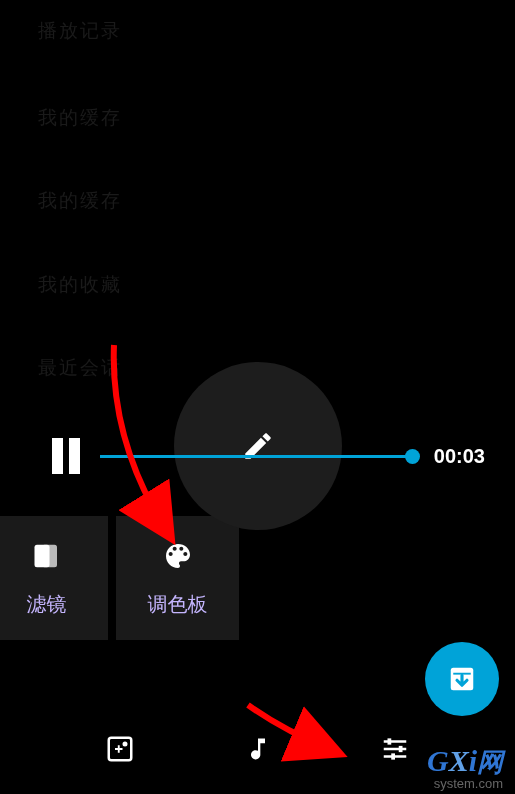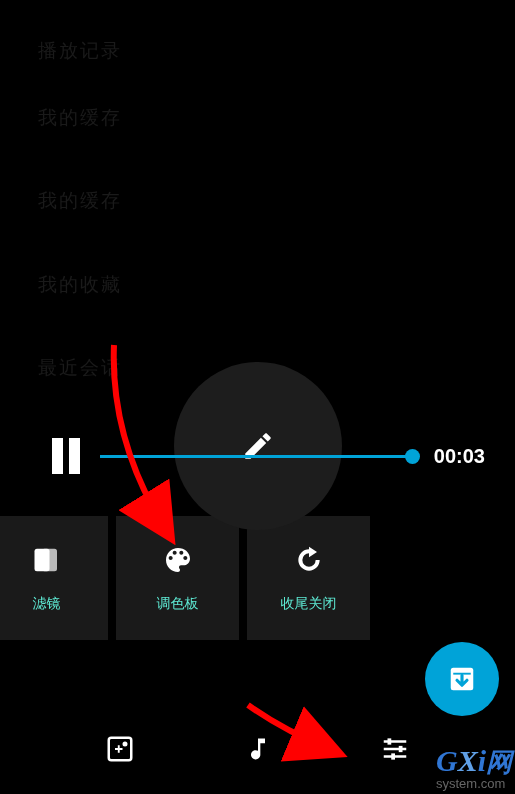--- a/index.html
+++ b/index.html
@@ -11,21 +11,21 @@
       overflow: hidden;
       font-family: -apple-system, sans-serif;
     }
     .dim-item {
       position: absolute;
       left: 38px;
       color: #1a1a1a;
       font-size: 19px;
       letter-spacing: 2px;
     }
-    .di1 { top: 18px; margin-top: 20px; }
+    .di1 { top: 18px; }
     .di2 { top: 105px; }
     .di3 { top: 188px; }
     .di4 { top: 272px; }
     .di5 { top: 355px; }
     
     .edit-circle {
       position: absolute;
       top: 362px;
       left: 50%;
       transform: translateX(-50%);
@@ -85,21 +85,21 @@
       height: 124px;
       background: #1a1a1a;
       display: flex;
       flex-direction: column;
       align-items: center;
       justify-content: center;
       gap: 18px;
       cursor: pointer;
     }
     .effect-icon { width: 34px; height: 34px; display: flex; align-items: center; justify-content: center; }
-    .effect-label { color: #5eead4; font-size: 14px; }
+    .effect-label { color: #c4b5fd; font-size: 20px; }
     
     .fab {
       position: absolute;
       right: 16px;
       top: 642px;
       width: 74px;
       height: 74px;
       border-radius: 50%;
       background: #00a3d8;
       display: flex;
@@ -131,25 +131,25 @@
     .arrow2 {
       position: absolute;
       top: 700px;
       left: 243px;
       z-index: 10;
       pointer-events: none;
     }
     
     .watermark {
       position: absolute;
-      right: 3px;
+      right: 12px;
       bottom: 3px;
       color: #3076d4;
       font-family: Georgia, serif;
-      text-align: left;
+      text-align: right;
       z-index: 20;
     }
     .wm-top { font-size: 30px; font-weight: bold; font-style: italic; }
     .wm-top .g { color: #3076d4; }
     .wm-top .x { color: #60a0e6; }
     .wm-top .i { color: #3076d4; }
     .wm-top .net { color: #3076d4; font-size: 26px; }
     .wm-bottom { font-size: 13px; color: #666; font-family: Arial, sans-serif; margin-top: -4px; }
   </style>
 </head>
@@ -187,28 +187,20 @@
     <div class="effect-label">滤镜</div>
   </div>
   <div class="effect-card">
     <div class="effect-icon">
       <svg width="32" height="32" viewBox="0 0 24 24" fill="#fff">
           <path d="M12 3c-4.97 0-9 4.03-9 9s4.03 9 9 9c.83 0 1.5-.67 1.5-1.5 0-.39-.15-.74-.39-1.01-.23-.26-.38-.61-.38-.99 0-.83.67-1.5 1.5-1.5H16c2.76 0 5-2.24 5-5 0-4.42-4.03-8-9-8zm-5.5 9c-.83 0-1.5-.67-1.5-1.5S5.67 9 6.5 9 8 9.67 8 10.5 7.33 12 6.5 12zm3-4C8.67 8 8 7.33 8 6.5S8.67 5 9.5 5s1.5.67 1.5 1.5S10.33 8 9.5 8zm5 0c-.83 0-1.5-.67-1.5-1.5S13.67 5 14.5 5s1.5.67 1.5 1.5S15.33 8 14.5 8zm3 4c-.83 0-1.5-.67-1.5-1.5S16.67 9 17.5 9s1.5.67 1.5 1.5-.67 1.5-1.5 1.5z"></path>
         </svg>
     </div>
     <div class="effect-label">调色板</div>
   </div>
-  <div class="effect-card">
-    <div class="effect-icon">
-      <svg width="32" height="32" viewBox="0 0 24 24" fill="#fff">
-          <path d="M12 4 A8 8 0 1 0 20 12 L17 12 A5 5 0 1 1 12 7 L12 10 L18 6 L12 2 Z"></path>
-        </svg>
-    </div>
-    <div class="effect-label">收尾关闭</div>
-  </div>
 </div>
 
 <div class="fab">
   <svg width="30" height="30" viewBox="0 0 24 24" fill="#fff">
       <rect x="3" y="3" width="18" height="18" rx="2" fill="#fff"></rect>
       <rect x="5" y="7" width="14" height="1.5" fill="#00a3d8"></rect>
       <path d="M12 9 L12 16 M8 13 L12 17 L16 13" stroke="#00a3d8" stroke-width="2.5" fill="none" stroke-linecap="round" stroke-linejoin="round"></path>
     </svg>
 </div>
 

